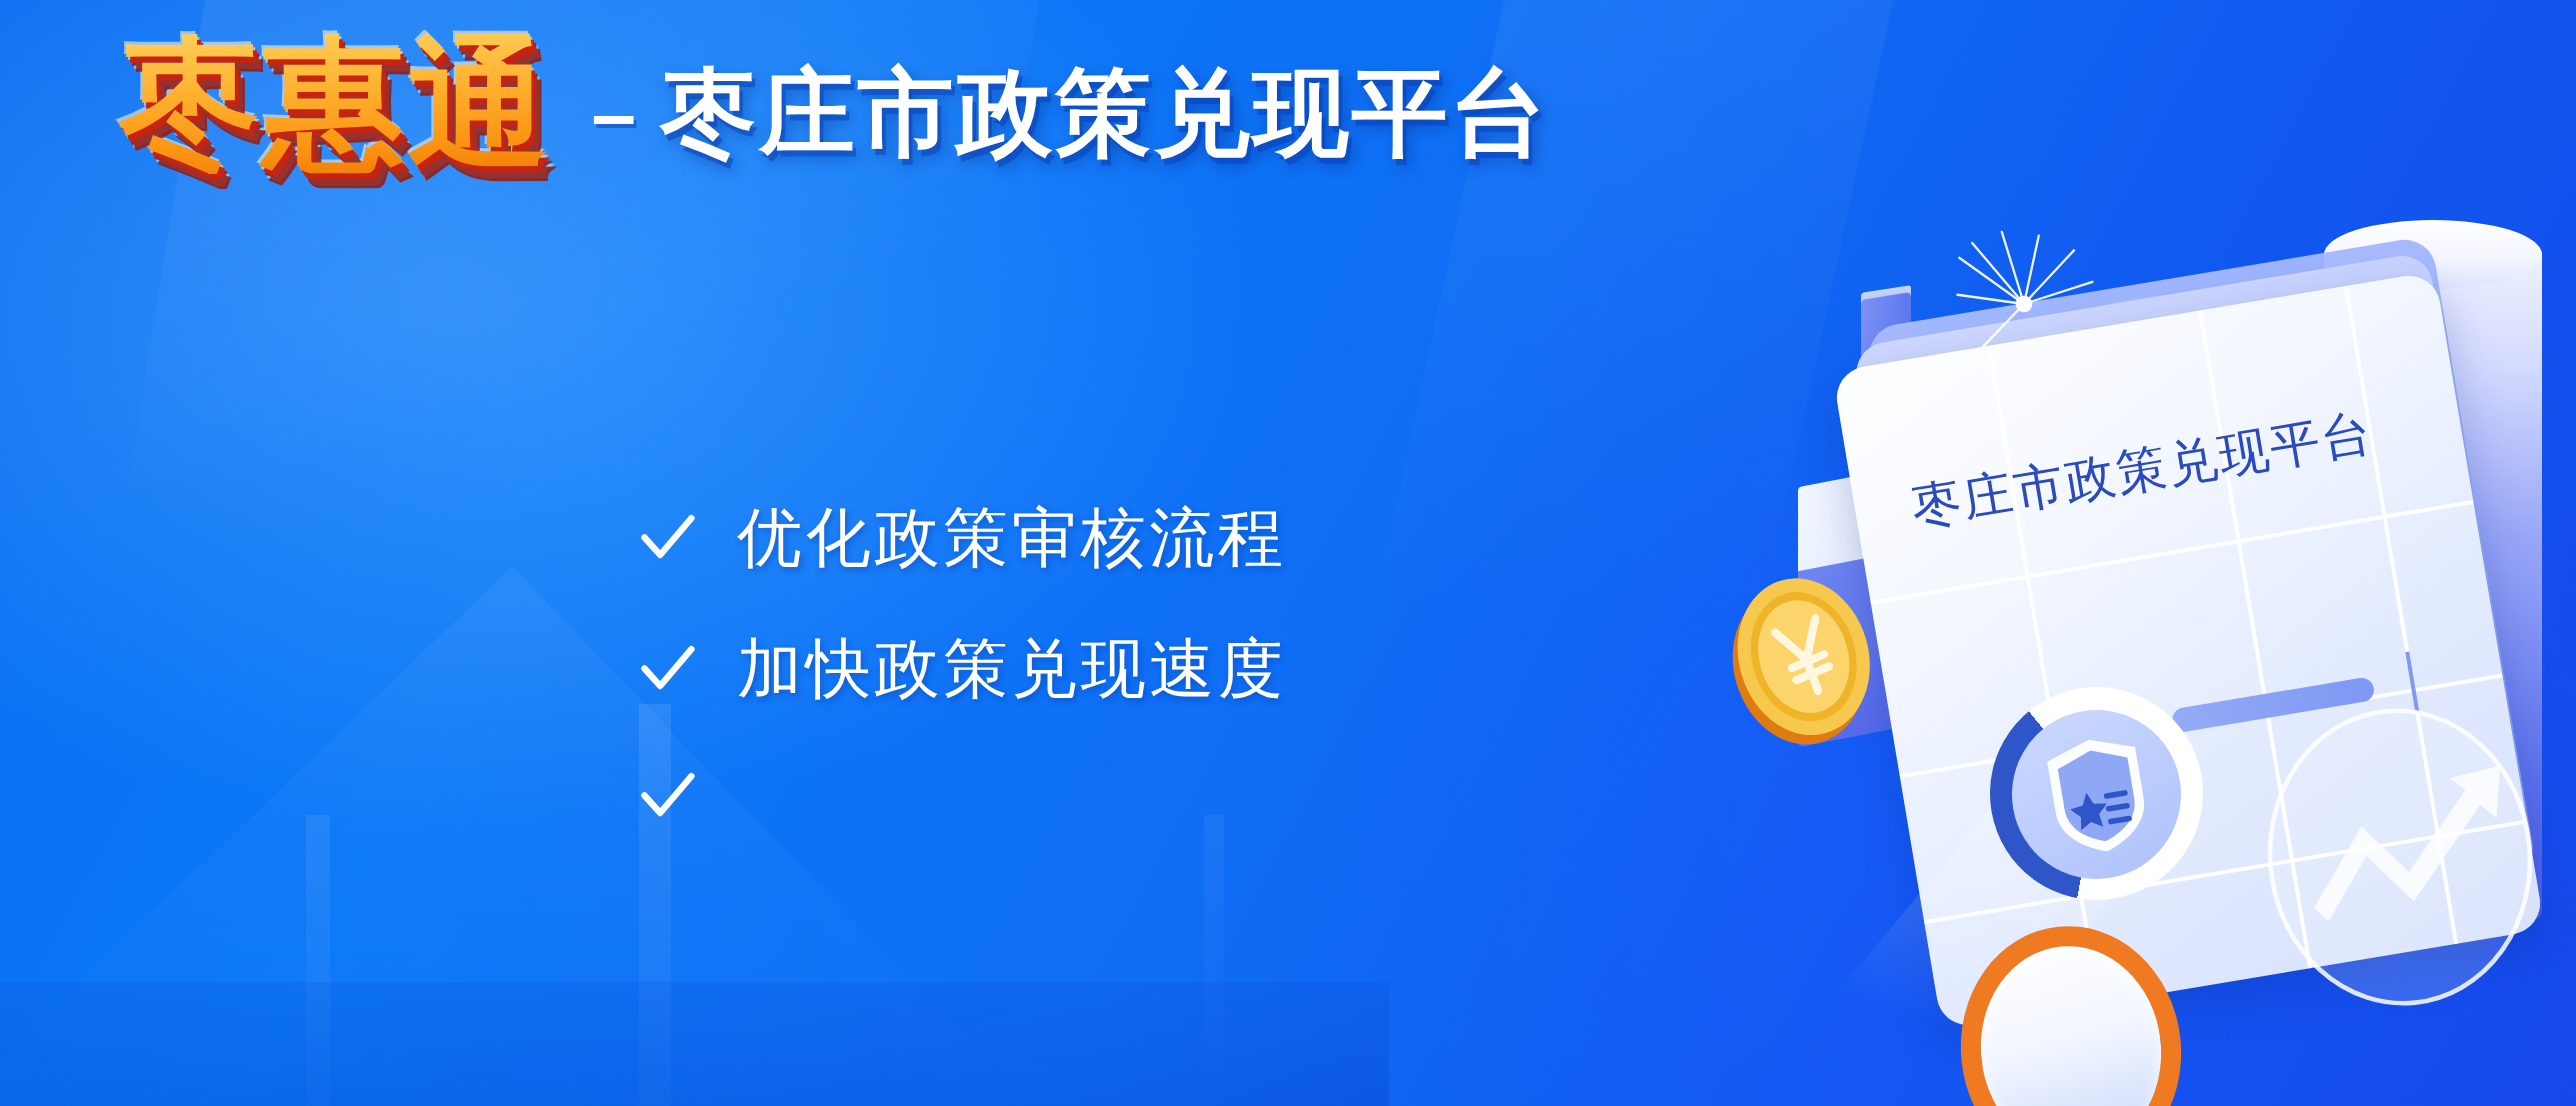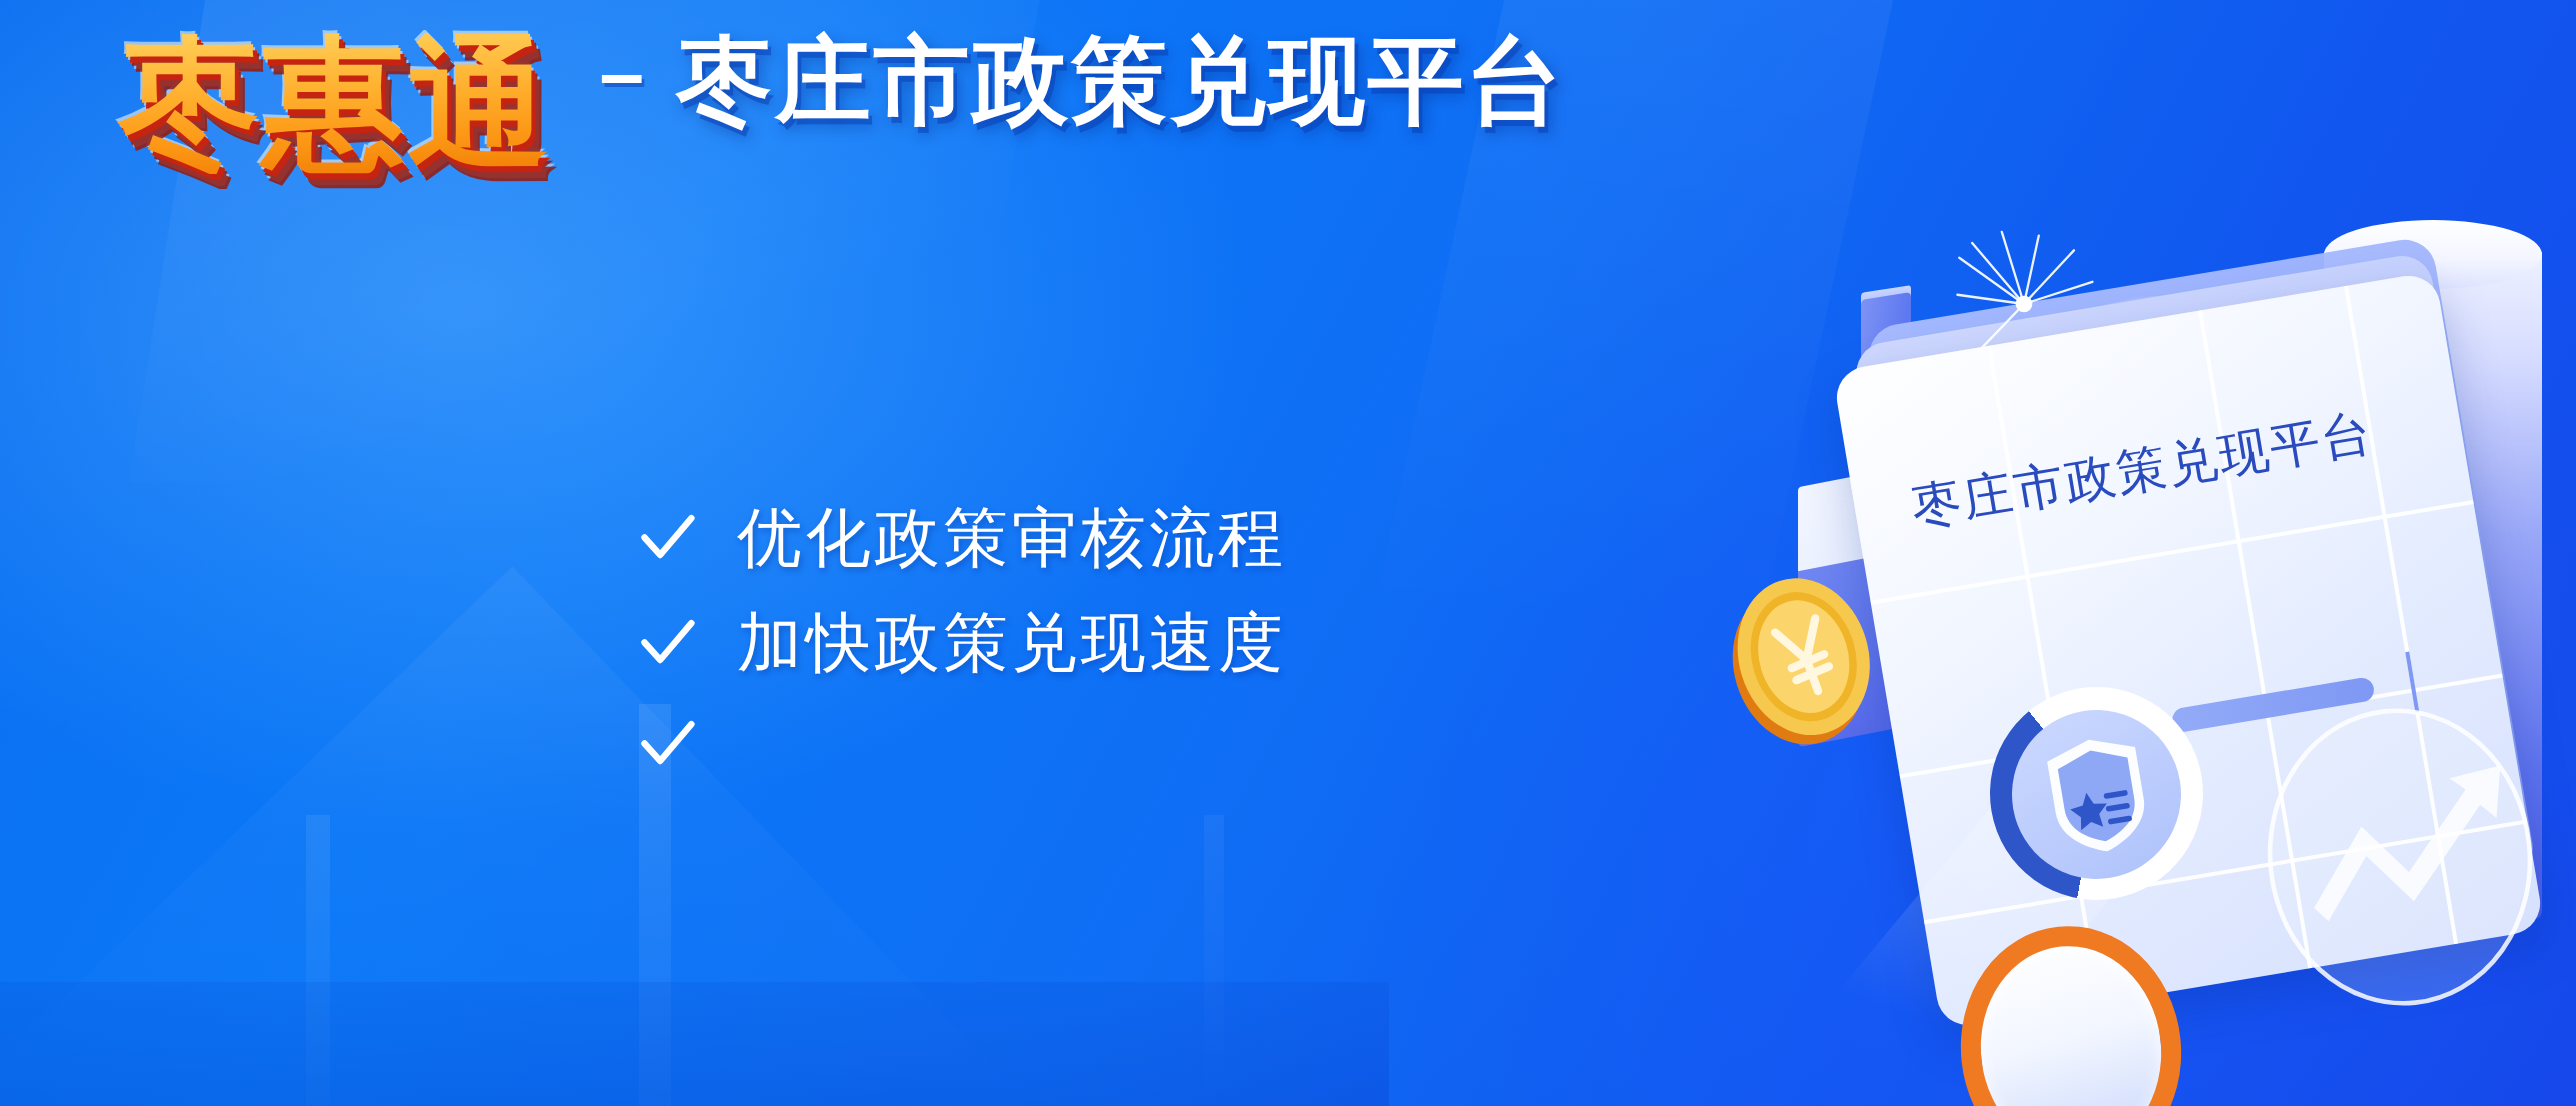--- a/index.html
+++ b/index.html
@@ -52,21 +52,22 @@
   .ghost-floor {
     left:0; top:982px; width:1389px; height:125px;
     background:linear-gradient(180deg, rgba(0,40,180,0.10), rgba(0,40,180,0.20));
   }
 
   
   .title-row {
     position:absolute;
     left:111px; top:33px;
     display:flex;
-    gap:8px;
+    align-items:flex-end;
+    gap:0px;
   }
 
   .brand-title {
     font-size:141px;
     line-height:1;
     font-weight:bold;
     letter-spacing:3.7px;
     color:#ffa922;
     background:linear-gradient(178deg,#ffd05a 0%, #ffb02e 42%, #fb9412 78%, #f07d06 100%);
     -webkit-background-clip:text;
@@ -100,21 +101,21 @@
       3.7px 5.6px 0 rgba(10,60,180,0.50),
       5.6px 8.3px 15px rgba(5,30,120,0.40);
   }
 
   
   .bullets {
     position:absolute;
     left:639px; top:505px;
     display:flex;
     flex-direction:column;
-    gap:40px;
+    gap:66px;
   }
   .bullet {
     display:flex;
     align-items:center;
     gap:41px;
   }
   .check-icon {
     width:57px; height:57px;
     flex:0 0 57px;
     display:block;

